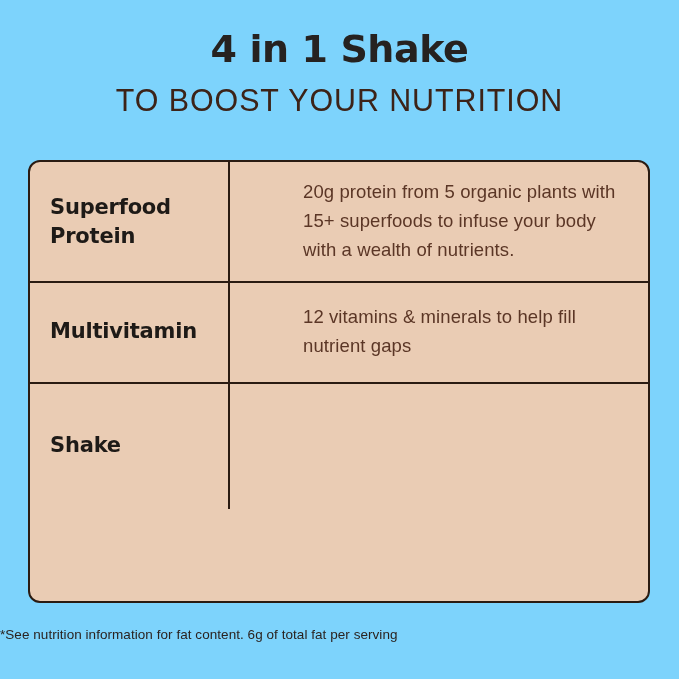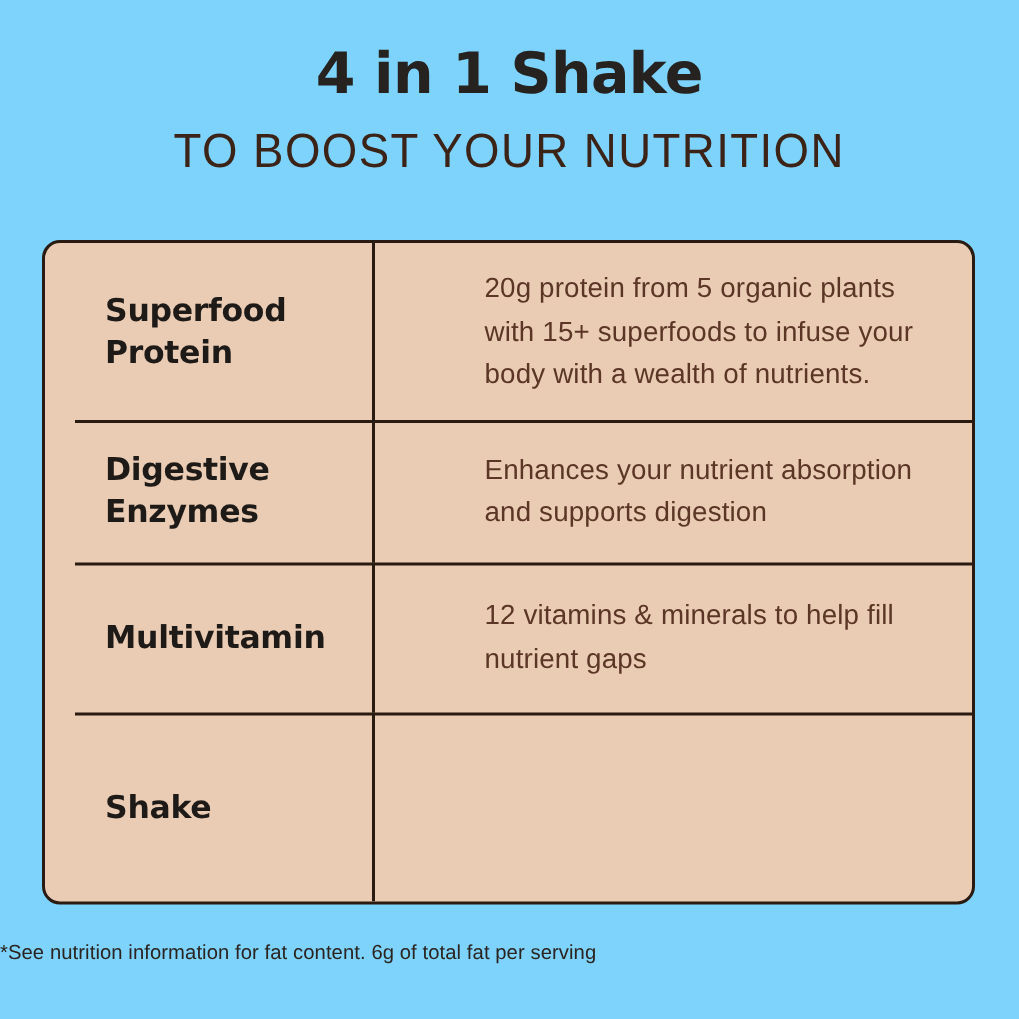--- a/index.html
+++ b/index.html
@@ -71,21 +71,20 @@
     border-radius: 12px;
     box-sizing: border-box;
     overflow: hidden;
   }
 
   .rows {
     position: absolute;
     inset: 0;
     display: flex;
     flex-direction: column;
-    padding-left: 20px;
   }
 
   .row {
     display: flex;
     flex-direction: row;
     position: relative;
     box-sizing: border-box;
   }
   .row.r1 { height: 119px; }
   .row.r2 { height: 96px; }
@@ -178,28 +177,20 @@
 
         <div class="row r1">
           <div class="cell-label">
             <span class="label-text">Superfood Protein</span>
           </div>
           <div class="cell-desc">
             <span class="desc-text">20g protein from 5 organic plants with 15+ superfoods to infuse your body with a wealth of nutrients.</span>
           </div>
         </div>
 
-        <div class="row r2">
-          <div class="cell-label">
-            <span class="label-text">Digestive Enzymes</span>
-          </div>
-          <div class="cell-desc">
-            <span class="desc-text">Enhances your nutrient absorption and supports digestion</span>
-          </div>
-        </div>
 
         <div class="row r3">
           <div class="cell-label">
             <span class="label-text">Multivitamin</span>
           </div>
           <div class="cell-desc">
             <span class="desc-text">12 vitamins &amp; minerals to help fill nutrient gaps</span>
           </div>
         </div>
 

